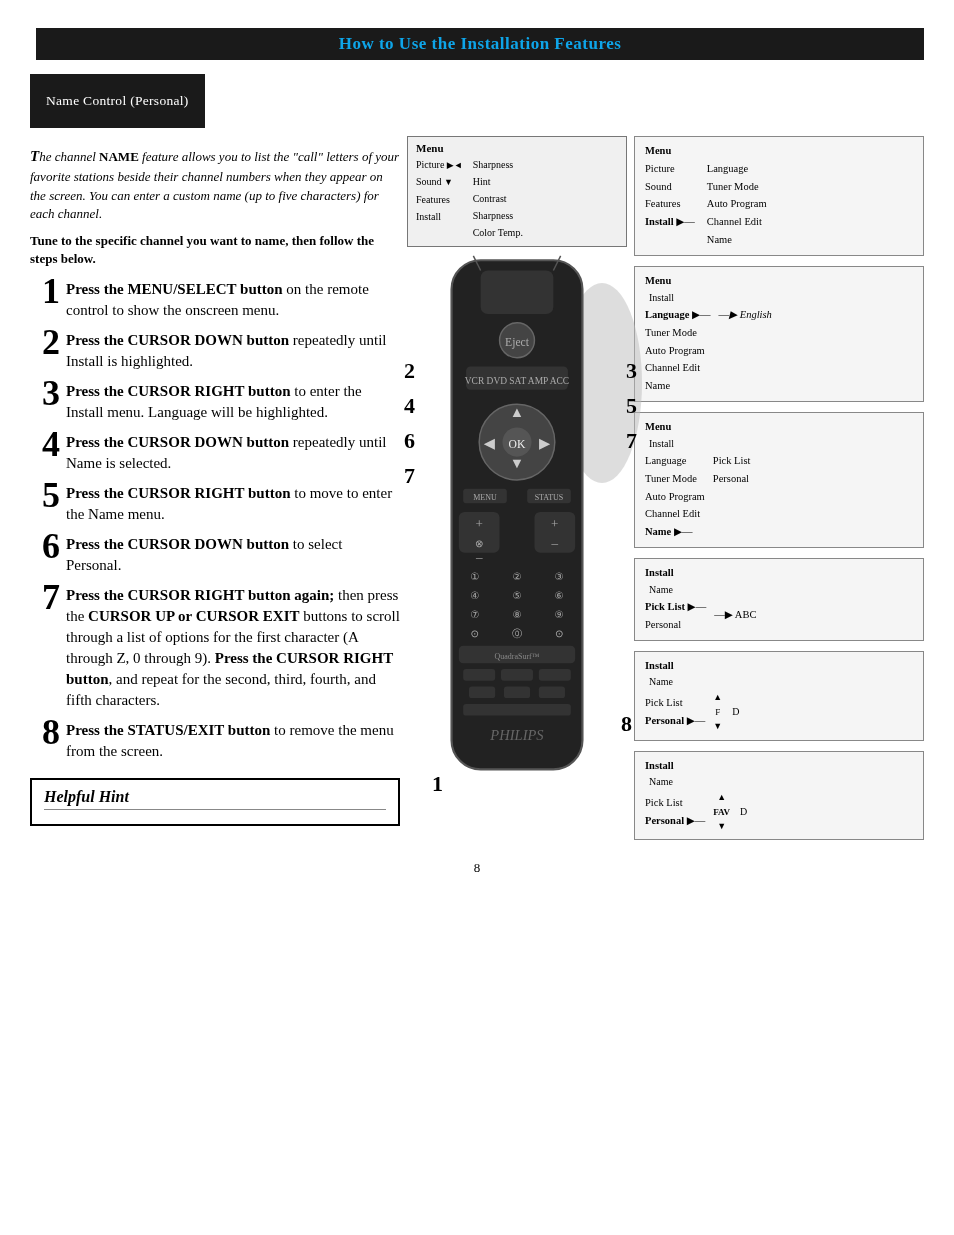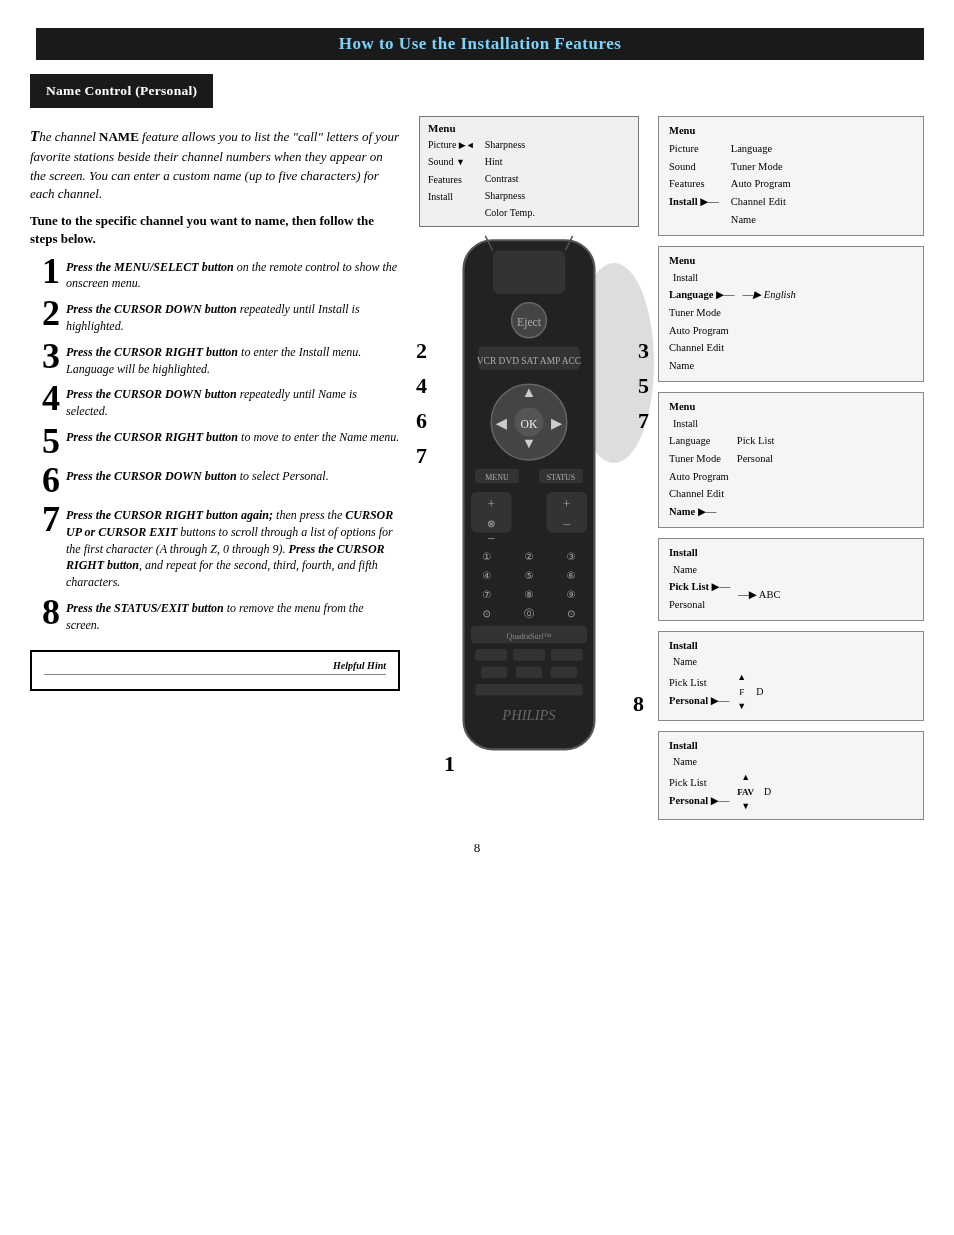--- a/index.html
+++ b/index.html
@@ -9,46 +9,46 @@
       background: #fff;
       font-family: Times New Roman, serif;
       font-size: 13px;
       color: #000;
       position: relative;
     }
 
     
     .page-header {
       background: #1a1a1a;
-      color: #7dd3fc;
+      color: #0ea5e9;
       text-align: center;
       padding: 6px 12px;
       margin: 18px 30px 0 36px;
       font-size: 17px;
       font-weight: bold;
       letter-spacing: 0.5px;
     }
 
     
     .section-title-bar {
       background: #1a1a1a;
       color: #fff;
       display: inline-block;
-      padding: 9px 16px;
+      padding: 19px 16px;
       font-size: 13.5px;
-      font-weight: bold;
+      font-weight: normal;
       margin: 14px 0 0 30px;
       letter-spacing: 0.3px;
     }
 
     
     .main-content {
       display: flex;
       margin: 0 30px;
-      gap: 19px;
+      gap: 7px;
     }
 
     .left-column {
       width: 370px;
       flex-shrink: 0;
     }
 
     .center-column {
       width: 220px;
       flex-shrink: 0;
@@ -101,24 +101,23 @@
       font-size: 36px;
       font-weight: bold;
       font-family: Times New Roman, serif;
       line-height: 1;
       min-width: 30px;
       text-align: right;
       margin-top: -4px;
     }
 
     .step-text {
-      font-size: 12px;
+      font-size: 15px;
       line-height: 1.4;
       padding-top: 2px;
-      font-style: italic;
     }
 
     .step-text strong {
       font-weight: bold;
     }
 
     
     .menu-box {
       border: 1px solid #888;
       background: #f5f5f5;
@@ -129,23 +128,23 @@
 
     
     .hint-box {
       border: 2px solid #000;
       margin: 16px 0 0 0;
       padding: 8px 12px;
     }
 
     .hint-title {
       font-weight: bold;
-      font-size: 10px;
+      font-size: 16px;
       font-style: italic;
-      text-align: right;
+      text-align: left;
       border-bottom: 1px solid #888;
       margin-bottom: 6px;
       padding-bottom: 3px;
     }
 
     .hint-text {
       font-size: 12px;
       line-height: 1.45;
     }
 

